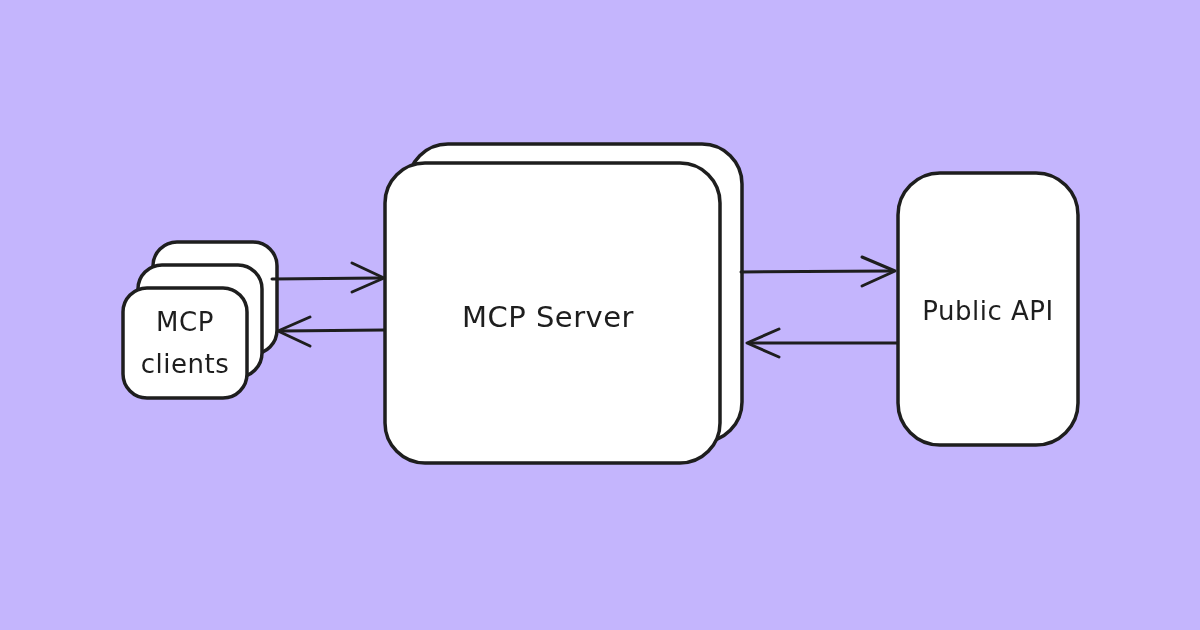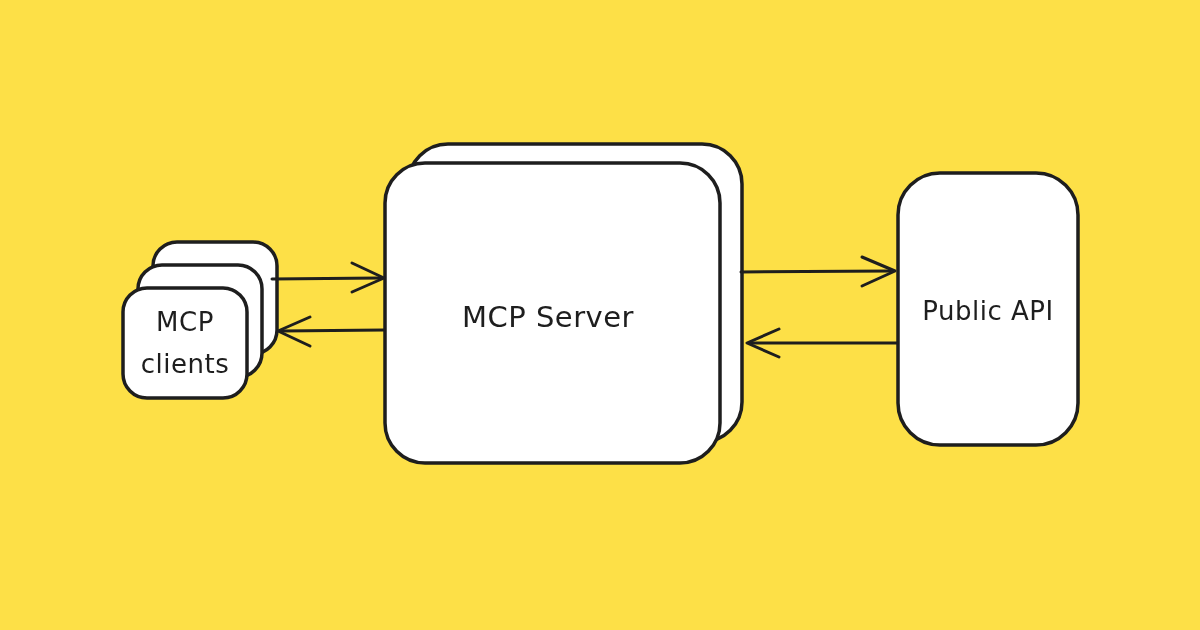--- a/index.html
+++ b/index.html
@@ -4,21 +4,21 @@
 <style>
   html, body {
     margin: 0;
     padding: 0;
     background: #ffffff;
   }
   .canvas {
     position: relative;
     width: 1200px;
     height: 630px;
-    background: #fde047;
+    background: #c4b5fd;
     overflow: hidden;
   }
   svg {
     display: block;
   }
   .shape {
     fill: #ffffff;
     stroke-width: 3.5;
   }
   .edge-line {

